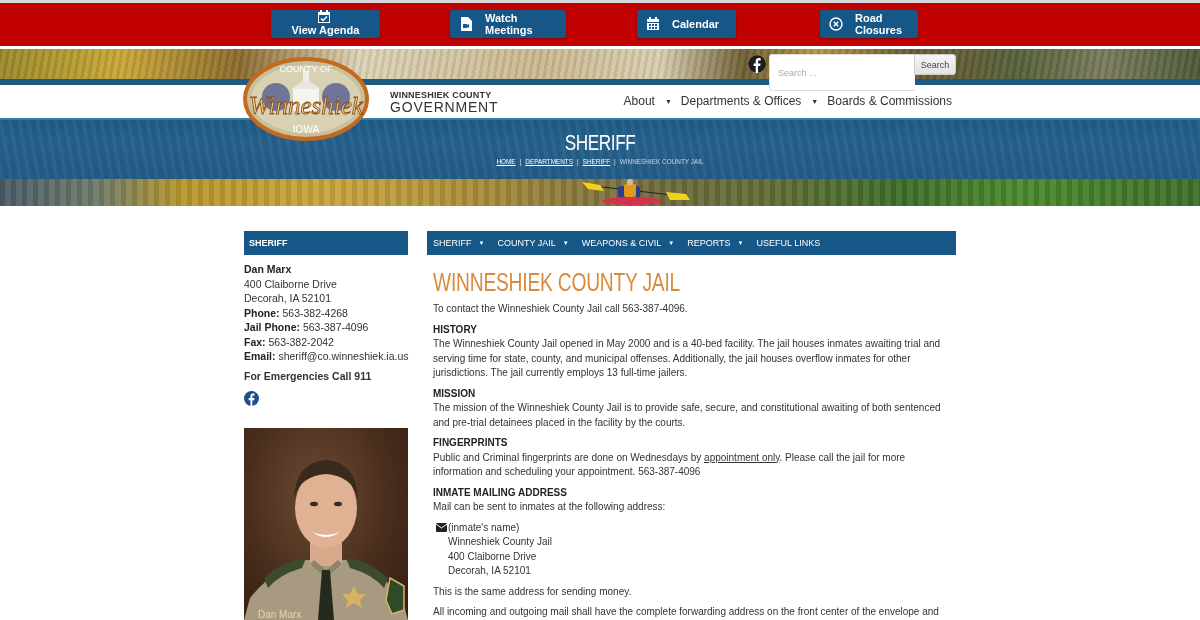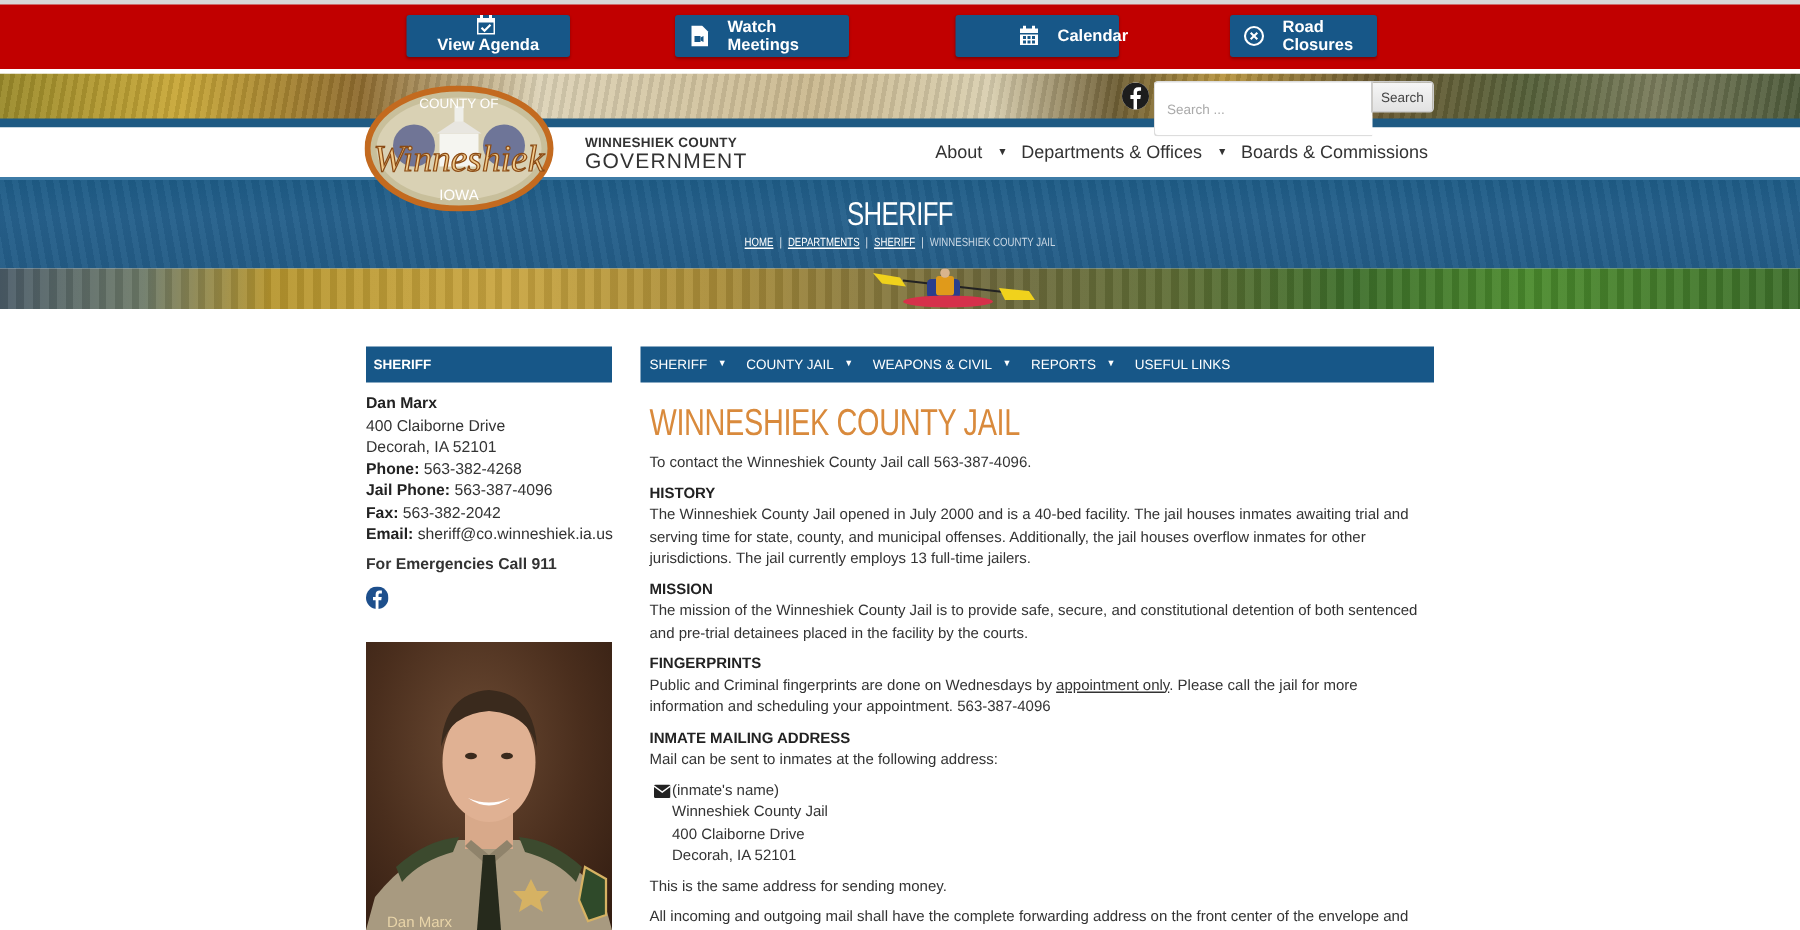--- a/index.html
+++ b/index.html
@@ -94,21 +94,21 @@
   <div class="topbtn" style="left:450px;width:116px;">
     <span class="ico">
       <svg viewBox="0 0 14 14">
           <path d="M2 0h7l4 4v10H2z"></path>
           <rect x="4" y="7" width="4" height="4" fill="#175788"></rect>
           <path d="M8 8l2-1v4l-2-1z" fill="#175788"></path>
         </svg>
     </span>
     <span>Watch Meetings</span>
   </div>
-  <div class="topbtn" style="left:637px;width:109px;padding-left:33px;">
+  <div class="topbtn" style="left:637px;width:99px;">
     <span class="ico">
       <svg viewBox="0 0 14 14">
           <rect x="3" y="0" width="2" height="3"></rect>
           <rect x="9" y="0" width="2" height="3"></rect>
           <rect x="1" y="2" width="12" height="3"></rect>
           <path d="M1 6h12v7H1z"></path>
           <g fill="#175788">
             <rect x="3" y="7" width="2" height="2"></rect>
             <rect x="6" y="7" width="2" height="2"></rect>
             <rect x="9" y="7" width="2" height="2"></rect>
@@ -249,24 +249,24 @@
   <div class="sn">
       <span>USEFUL LINKS</span>
     </div>
 </div>
 
 <div class="content">
   <h1>WINNESHIEK COUNTY JAIL</h1>
   <p class="gap">To contact the Winneshiek County Jail call 563-387-4096.</p>
 
   <div class="h gap">HISTORY</div>
-  <p>The Winneshiek County Jail opened in July 2000 and is a 40-bed facility.  The jail houses inmates awaiting trial and serving time for state, county, and municipal offenses.  Additionally, the jail houses overflow inmates for other jurisdictions.  The jail currently employs 13 full-time jailers.</p>
+  <p>The Winneshiek County Jail opened in May 2000 and is a 40-bed facility.  The jail houses inmates awaiting trial and serving time for state, county, and municipal offenses.  Additionally, the jail houses overflow inmates for other jurisdictions.  The jail currently employs 13 full-time jailers.</p>
 
   <div class="h gap">MISSION</div>
-  <p>The mission of the Winneshiek County Jail is to provide safe, secure, and constitutional detention of both sentenced and pre-trial detainees placed in the facility by the courts.</p>
+  <p>The mission of the Winneshiek County Jail is to provide safe, secure, and constitutional awaiting of both sentenced and pre-trial detainees placed in the facility by the courts.</p>
 
   <div class="h gap">FINGERPRINTS</div>
   <p><span>Public and Criminal fingerprints are done on Wednesdays by </span><a>appointment only</a><span>. Please call the jail for more information and scheduling your appointment. 563-387-4096</span></p>
 
   <div class="h gap">INMATE MAILING ADDRESS</div>
   <p>Mail can be sent to inmates at the following address:</p>
 
   <div class="addr gap">
     <div class="first">
       <svg viewBox="0 0 11 9">

